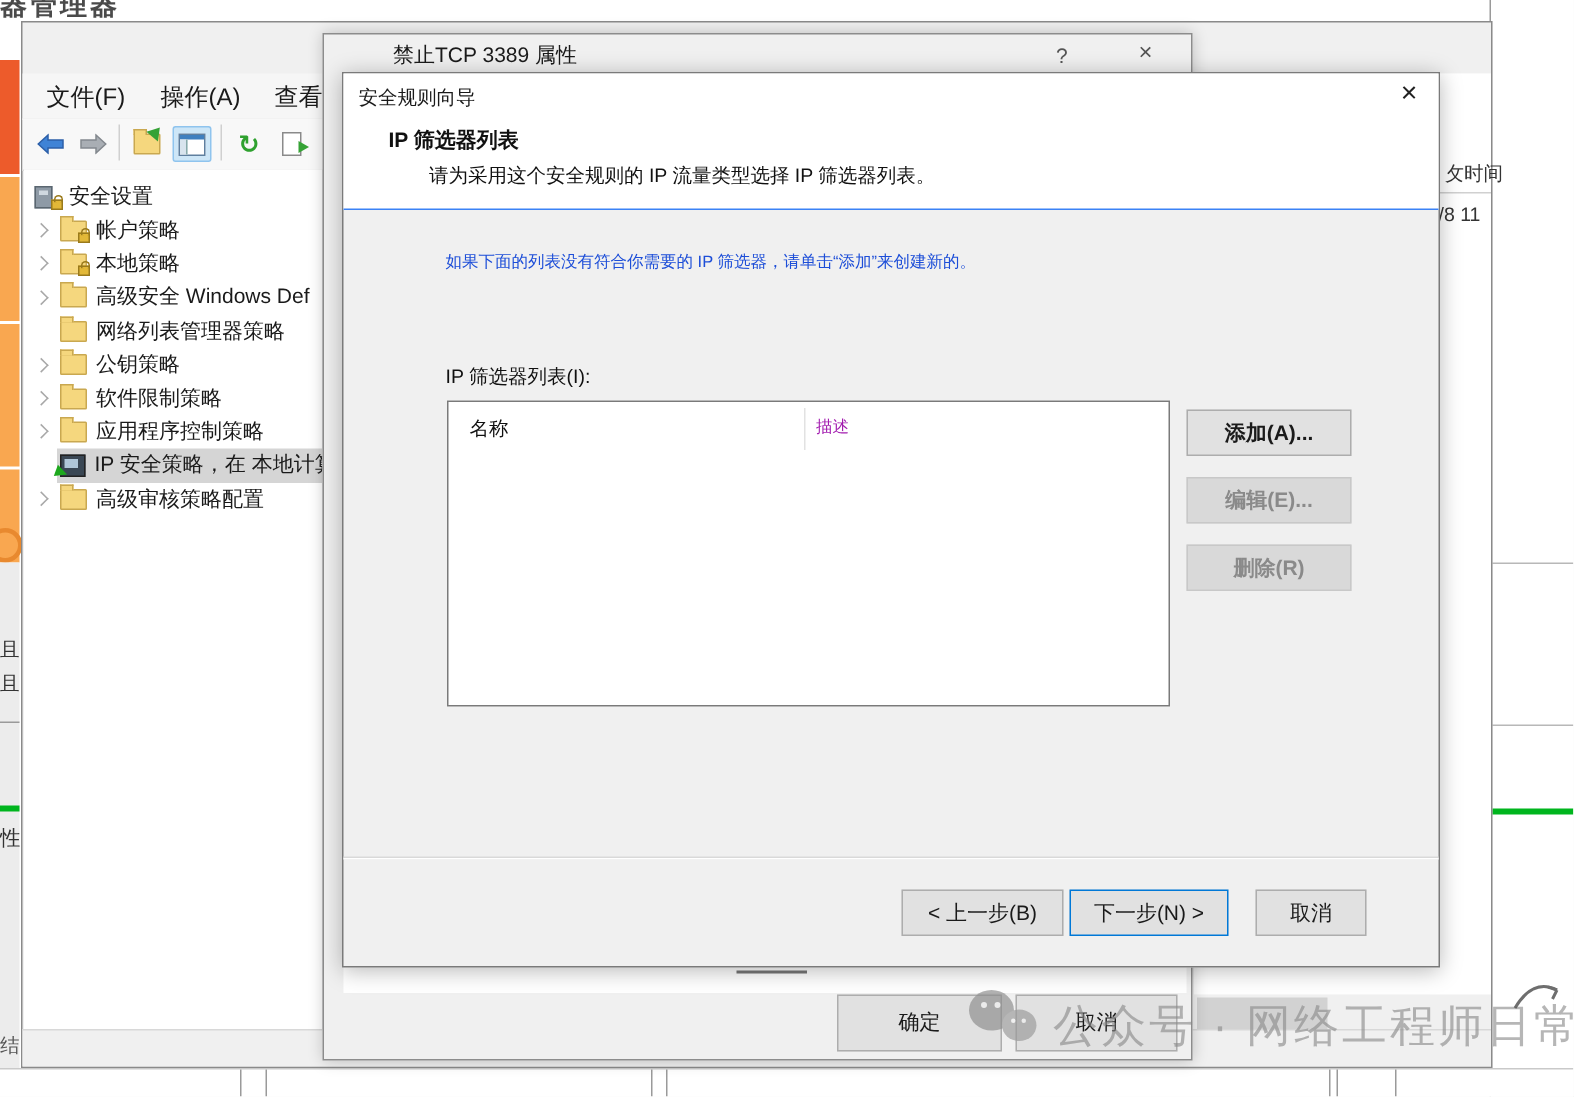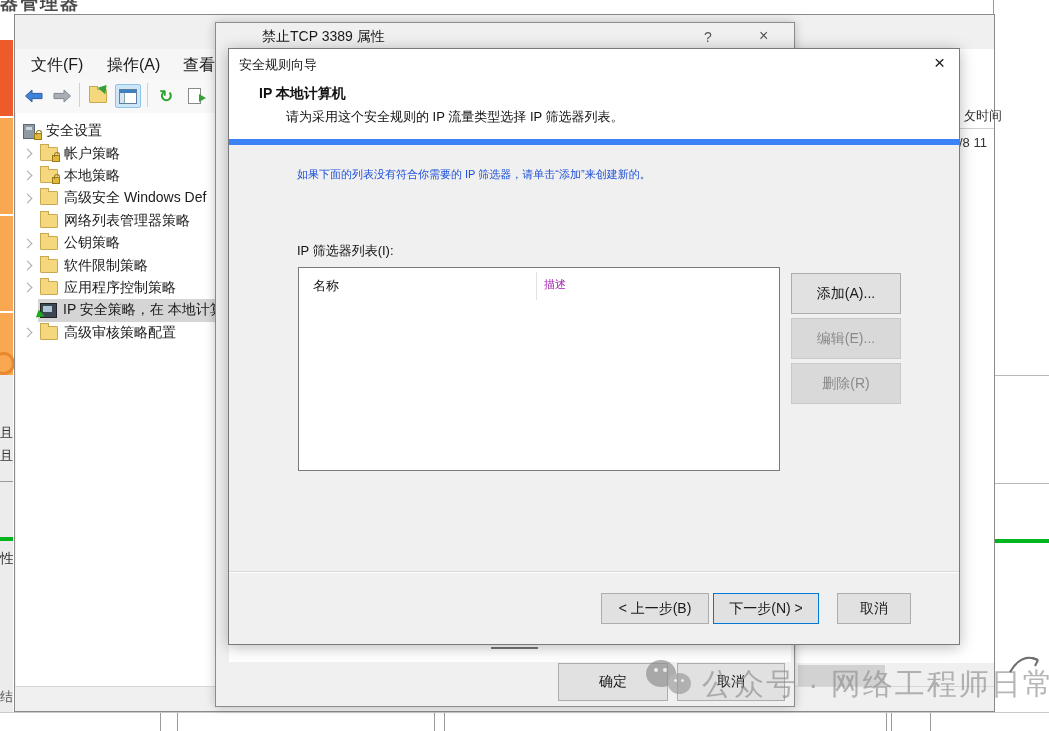--- a/index.html
+++ b/index.html
@@ -91,32 +91,32 @@
   .props-help{position:absolute;left:488px;top:6px;font-size:14px;color:#555;}
   .props-close{position:absolute;left:543px;top:4px;font-size:16px;color:#555;}
   .props-white{position:absolute;left:13px;top:621px;width:562px;height:18px;background:#fff;}
   .shadow-seg{position:absolute;left:275px;top:624px;width:47px;height:2px;background:#777;}
   .btn{background:#E1E1E1;border:1px solid #ADADAD;box-sizing:border-box;display:flex;align-items:center;justify-content:center;font-size:14px;color:#1a1a1a;}
   .props-ok{position:absolute;left:342px;top:640px;width:110px;height:38px;}
   .props-cancel{position:absolute;left:461px;top:640px;width:108px;height:38px;}
 
   
   .wizard{position:absolute;left:228px;top:48px;width:732px;height:597px;background:#F0F0F0;border:1px solid #7a7a7a;box-sizing:border-box;box-shadow:0 2px 14px rgba(0,0,0,.28);z-index:3;}
-  .wiz-header{position:absolute;left:0;top:0;width:100%;height:90px;background:#fff;border-bottom:6px solid #3b82f6;}
+  .wiz-header{position:absolute;left:0;top:0;width:100%;height:90px;background:#fff;border-bottom:1px solid #3b82f6;}
   .wiz-title{position:absolute;left:10px;top:7px;font-size:13px;color:#1a1a1a;}
   .wiz-close{position:absolute;right:14px;top:3px;font-size:19px;color:#222;}
   .wiz-heading{position:absolute;left:30px;top:36px;font-size:14px;font-weight:bold;color:#111;}
   .wiz-subheading{position:absolute;left:57px;top:59px;font-size:13px;color:#111;}
   .wiz-instruction{position:absolute;left:68px;top:118px;font-size:11px;color:#1d4ed8;}
   .wiz-listlabel{position:absolute;left:68px;top:193px;font-size:13px;color:#111;}
   .listbox{position:absolute;left:69px;top:218px;width:482px;height:204px;background:#fff;border:1px solid #7a7a7a;box-sizing:border-box;}
   .lb-col0{position:absolute;left:14px;top:9px;font-size:13px;color:#111;}
   .lb-col1{position:absolute;left:245px;top:9px;font-size:11px;color:#a21caf;}
   .lb-div{position:absolute;left:237px;top:4px;width:1px;height:28px;background:#E2E2E2;}
-  .side-btn{position:absolute;left:562px;width:110px;height:41px;}
+  .side-btn{position:absolute;left:562px;width:110px;height:31px;font-weight:bold;}
   .sb-add{top:224px;}
   .sb-edit{top:269px;} .sb-del{top:314px;}
   .btn-disabled{background:#D9D9D9;border:1px solid #C8C8C8;color:#8a8a8a;}
   .wiz-sep{position:absolute;left:0;top:522px;width:100%;height:1px;background:#D9D9D9;border-bottom:1px solid #fff;}
   .nav-btn{position:absolute;top:544px;height:31px;}
   .nb-back{left:372px;width:108px;}
   .nb-next{left:484px;width:106px;border:1px solid #0078D7;}
   .nb-cancel{left:608px;width:74px;}
 
   
@@ -356,21 +356,21 @@
     <div class="props-white"></div>
     <div class="shadow-seg"></div>
     <div class="btn props-ok">确定</div>
     <div class="btn props-cancel">取消</div>
   </div>
 
   <div class="wizard">
     <div class="wiz-header">
       <div class="wiz-title">安全规则向导</div>
       <div class="wiz-close">×</div>
-      <div class="wiz-heading">IP 本地计算机</div>
+      <div class="wiz-heading">IP 筛选器列表</div>
       <div class="wiz-subheading">请为采用这个安全规则的 IP 流量类型选择 IP 筛选器列表。</div>
     </div>
 
     <div class="wiz-instruction">如果下面的列表没有符合你需要的 IP 筛选器，请单击“添加”来创建新的。</div>
     <div class="wiz-listlabel">IP 筛选器列表(I):</div>
 
     <div class="listbox">
       <div class="lb-col0">名称</div>
       <div class="lb-col1">描述</div>
       <div class="lb-div"></div>

